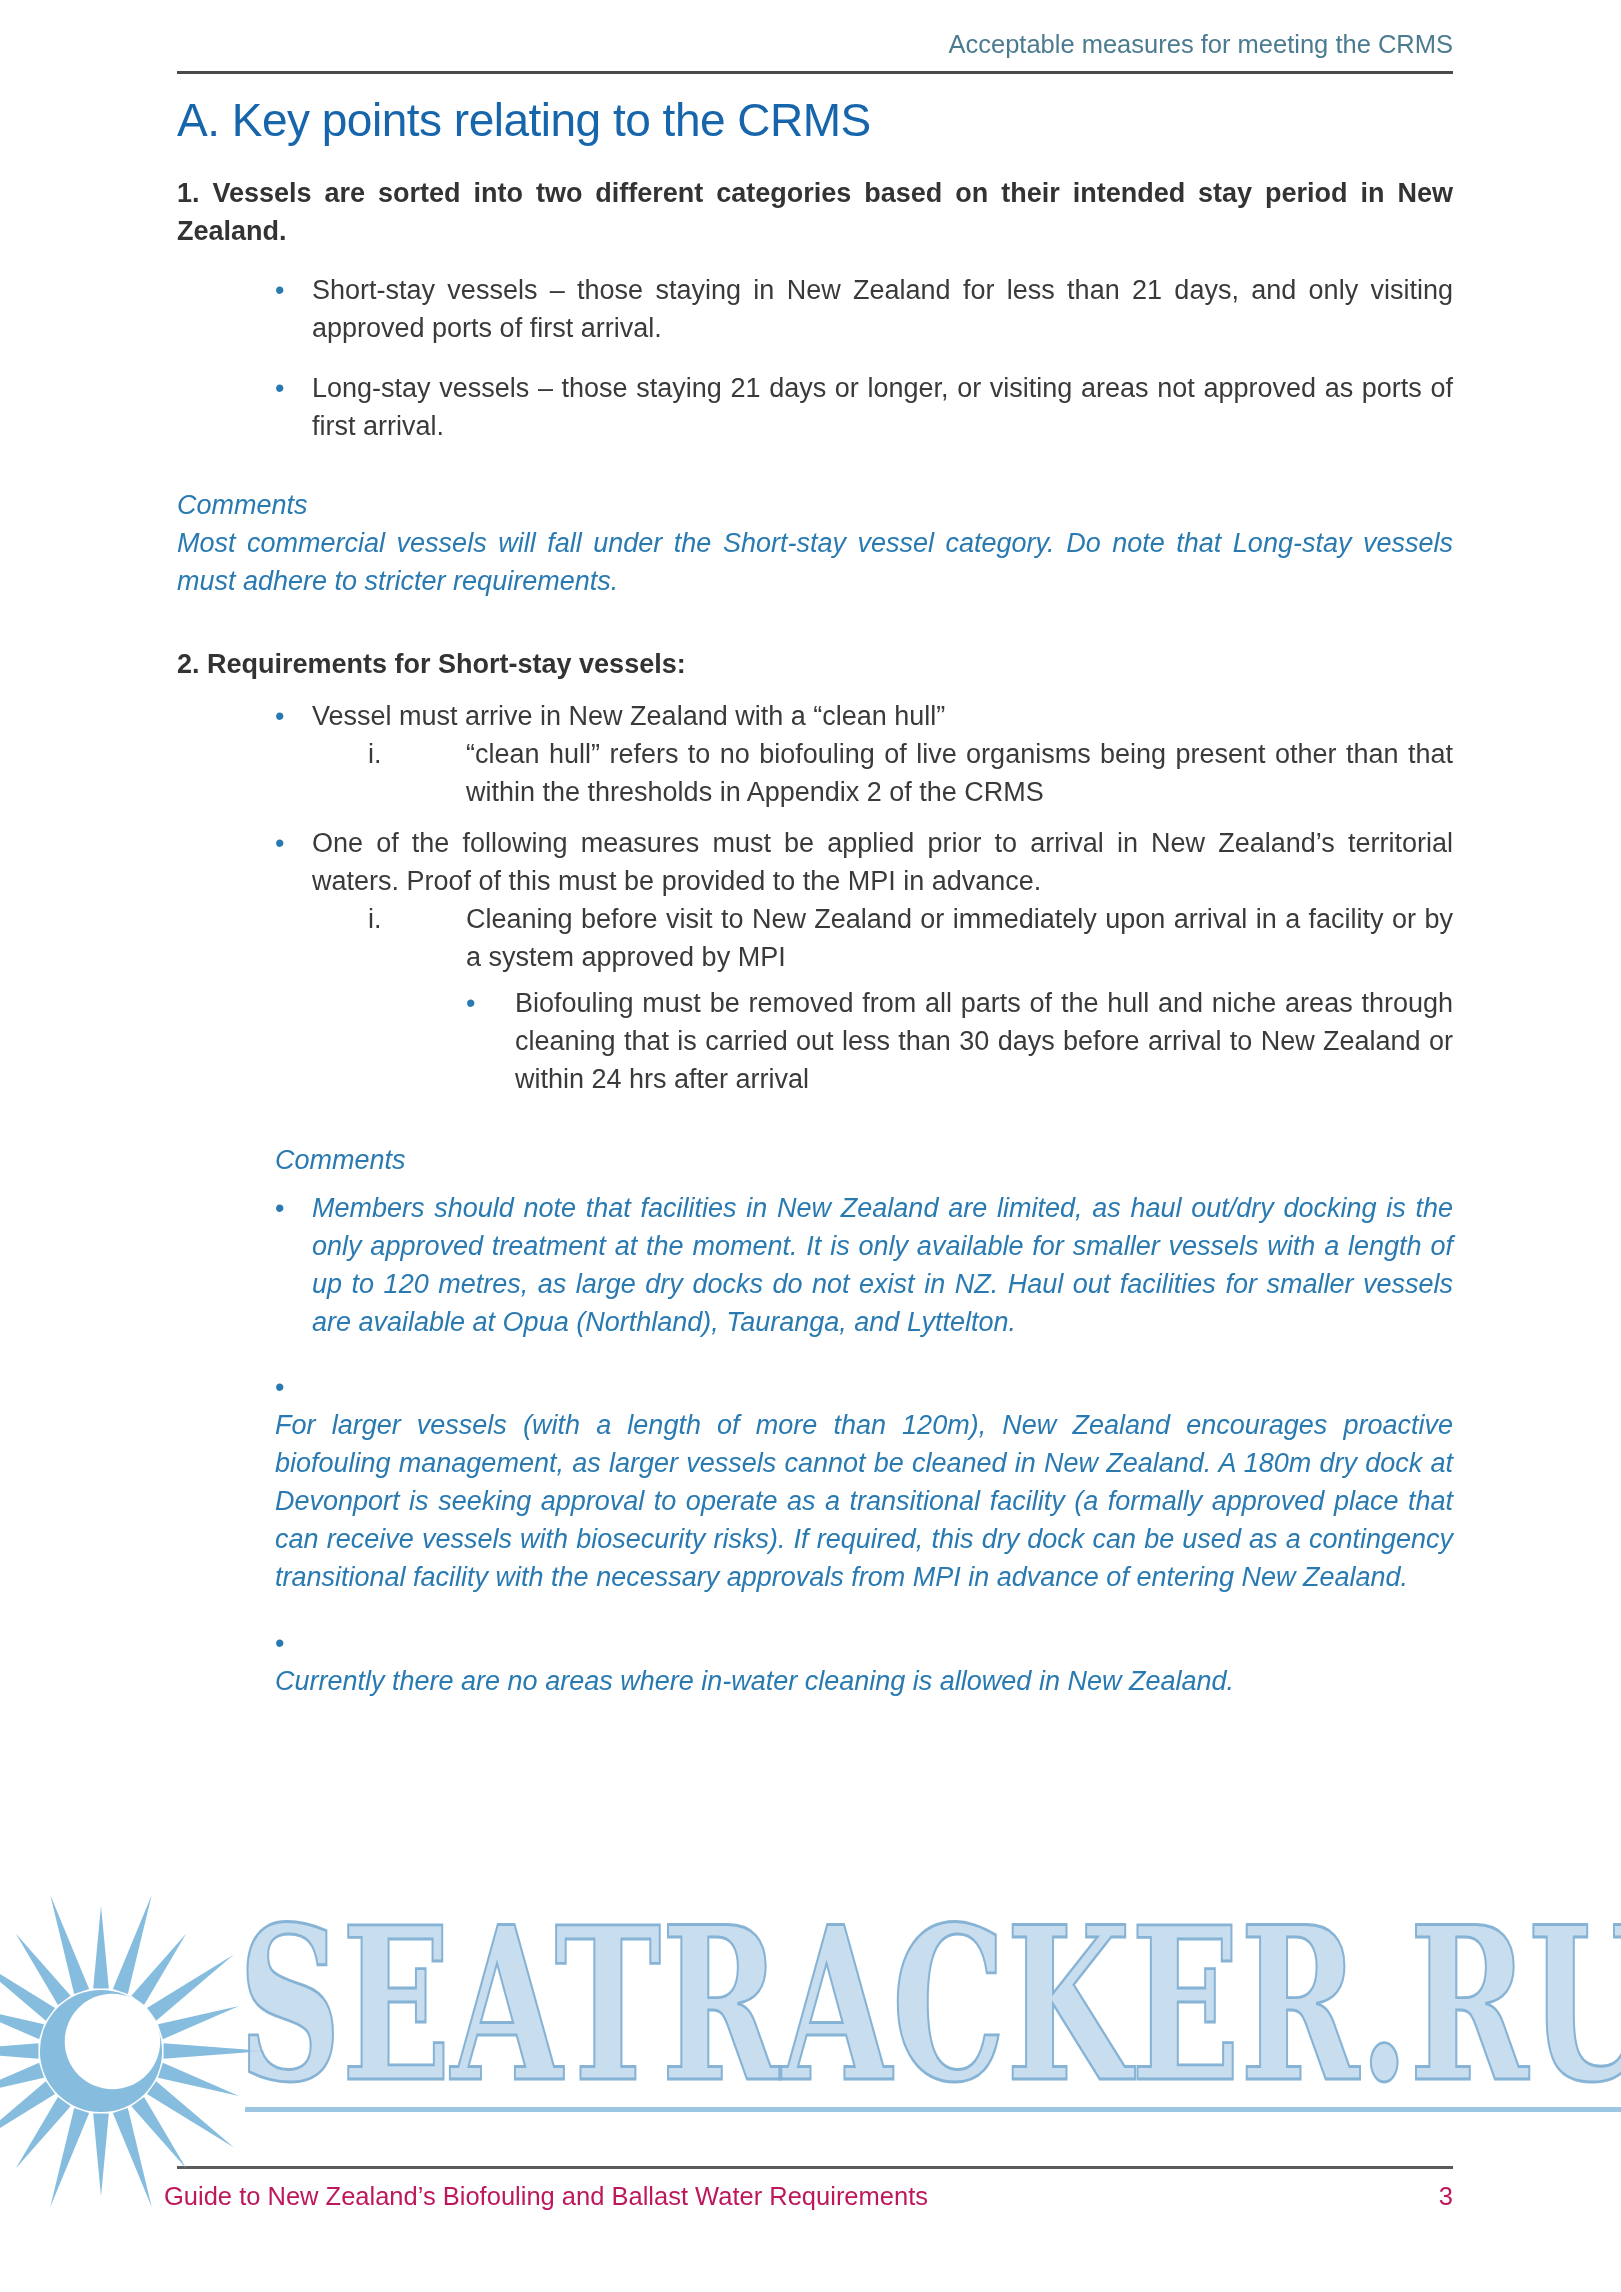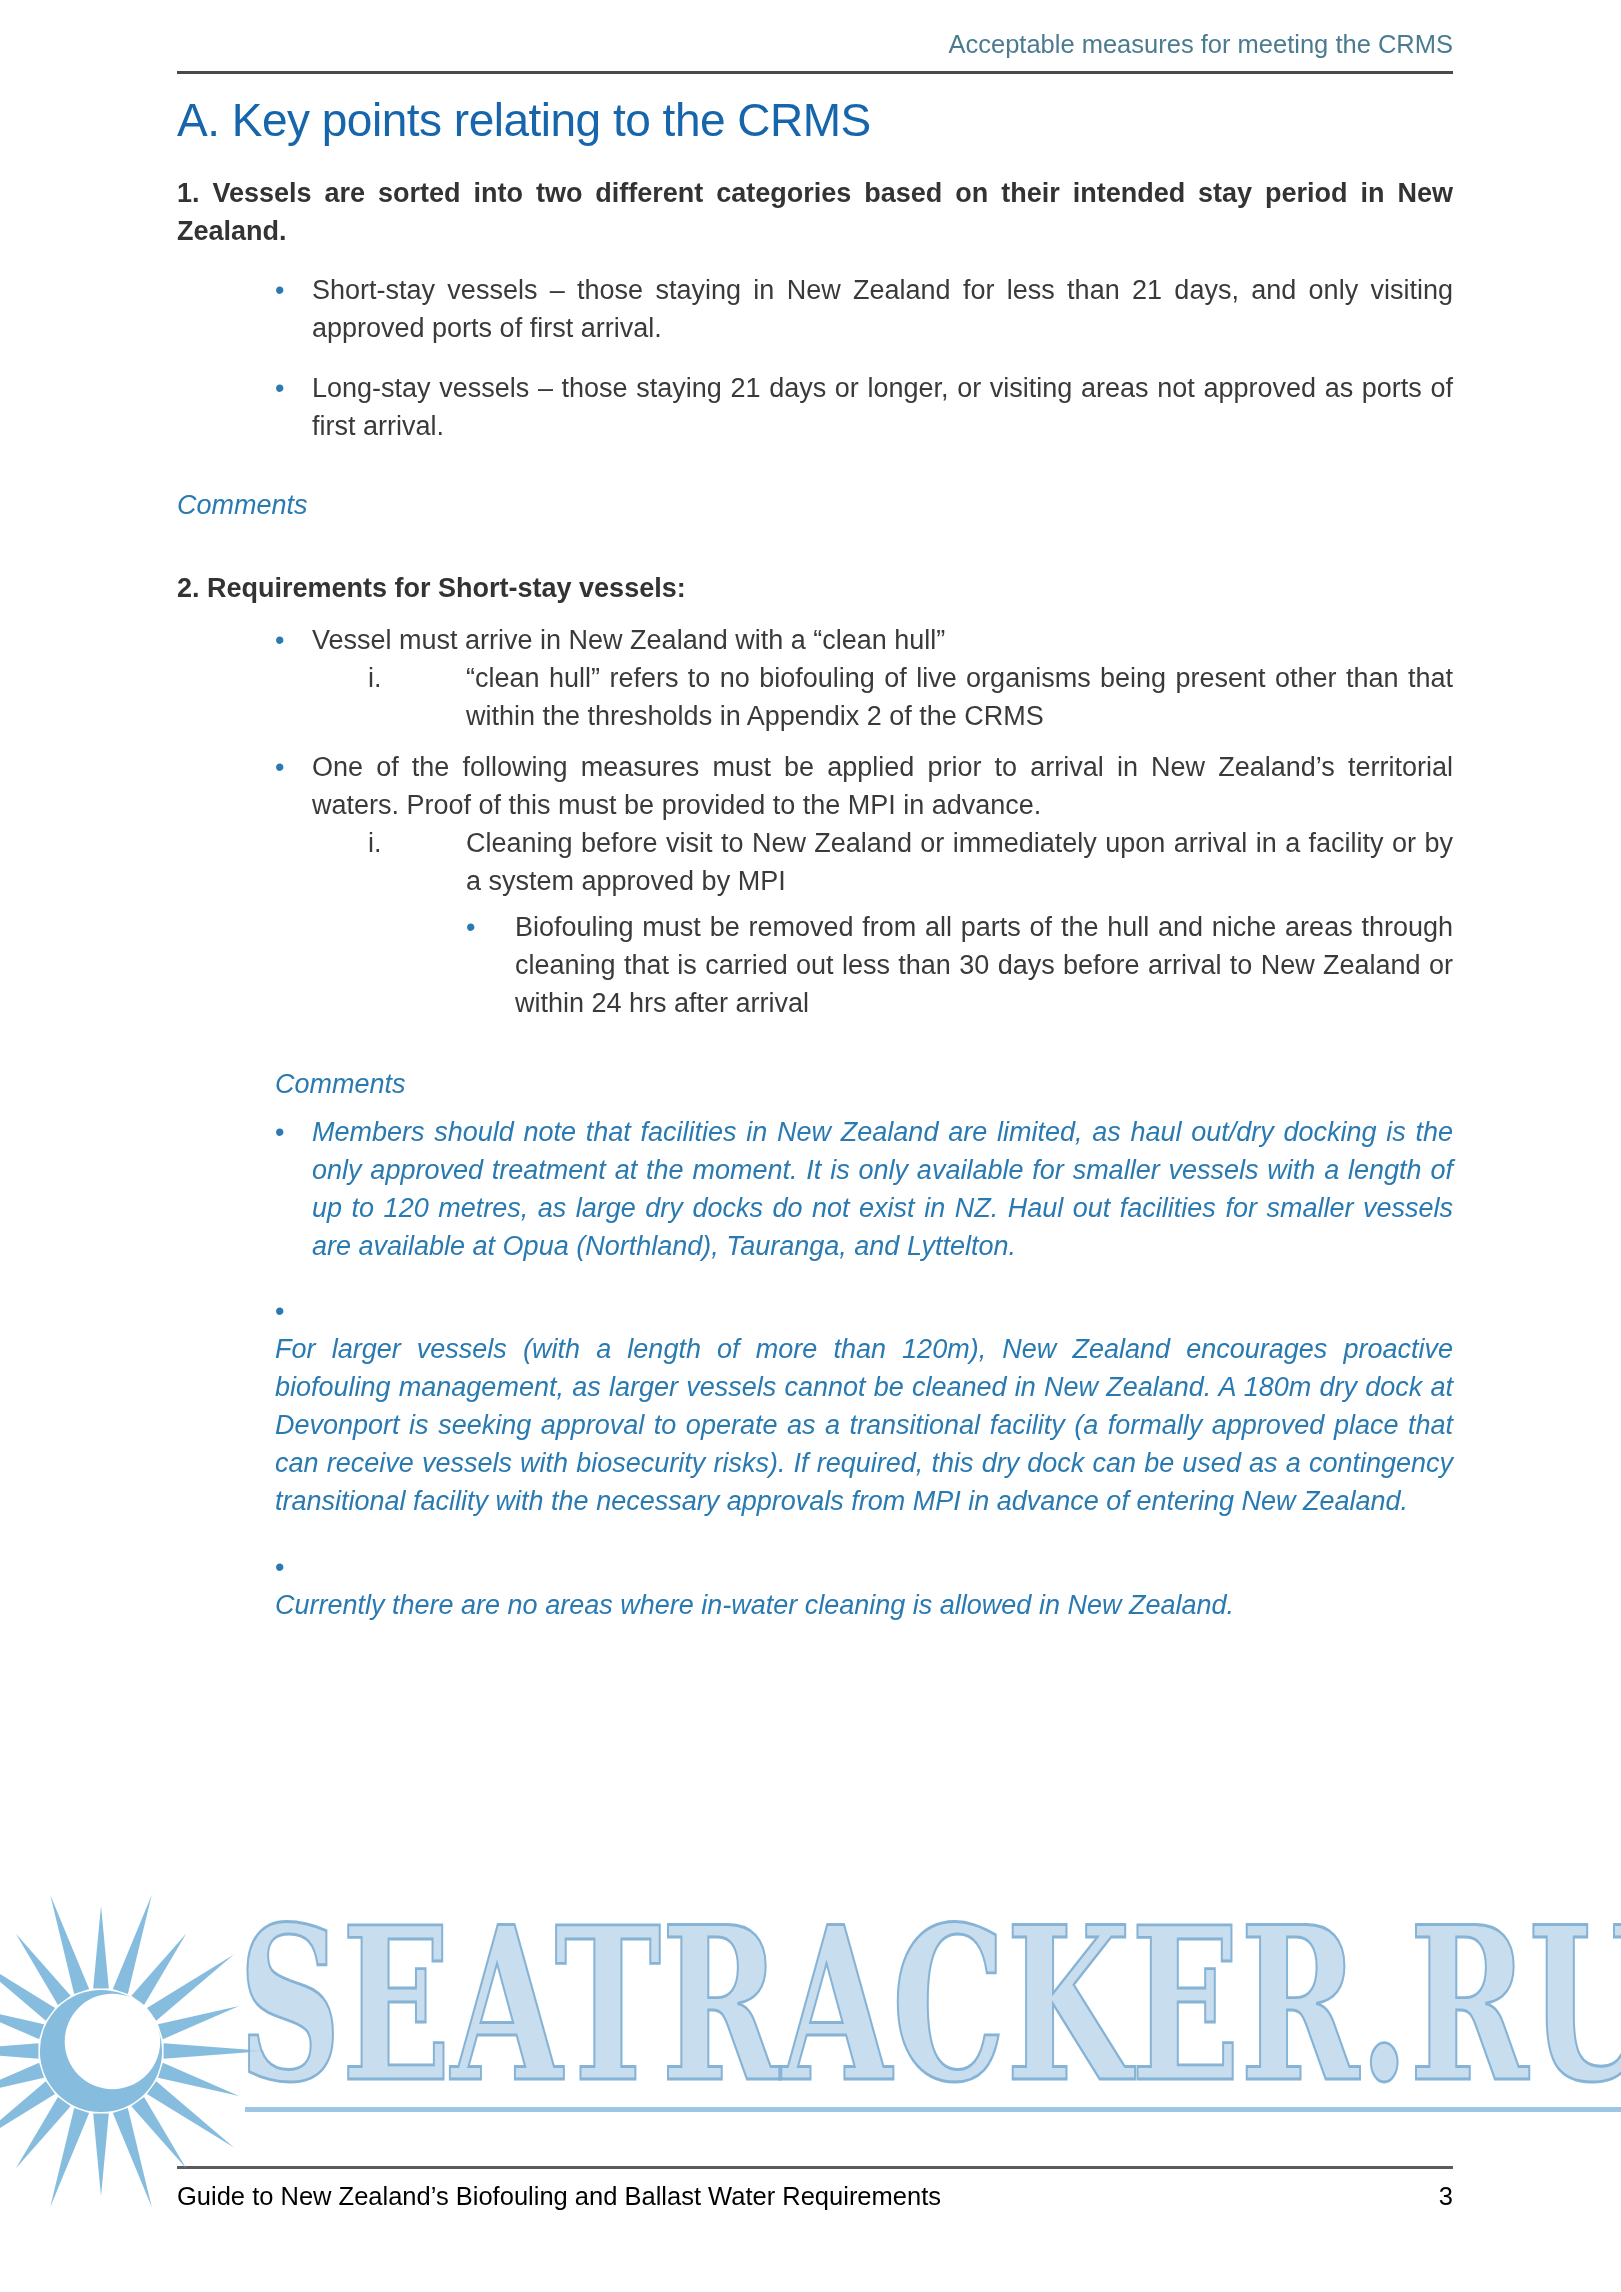--- a/index.html
+++ b/index.html
@@ -79,23 +79,23 @@
     position:absolute; left:-90px; top:1860px;
     width:382px; height:382px; z-index:5;
   }
 
   
   .footer-rule {
     position:absolute; left:177px; right:168px; top:2166px;
     border-top:3.9px solid #5b5b5b; z-index:1;
   }
   .footer {
-    position:absolute; left:177px; right:168px; top:2182px;
+    position:absolute; left:164px; right:168px; top:2182px;
     display:flex; justify-content:space-between;
-    font-size:25.5px; color:#000000; z-index:1;
+    font-size:25.5px; color:#be185d; z-index:1;
   }
 </style>
 </head>
 <body>
 
 <div class="page">
   <div class="content">
 
     <div class="running-header">Acceptable measures for meeting the CRMS</div>
     <div class="header-rule"></div>
@@ -107,20 +107,21 @@
     <div class="row ind1 gap22">
       <span class="marker dot"></span>
       <p class="body">Short-stay vessels – those staying in New Zealand for less than 21 days, and only visiting approved ports of first arrival.</p>
     </div>
     <div class="row ind1 gap22">
       <span class="marker dot"></span>
       <p class="body">Long-stay vessels – those staying 21 days or longer, or visiting areas not approved as ports of first arrival.</p>
     </div>
 
     <p class="comments-label c1">Comments</p>
+    <p class="body comments-text">Most commercial vessels will fall under the Short-stay vessel category. Do note that Long-stay vessels must adhere to stricter requirements.</p>
 
     <p class="sec-heading sec2">2. Requirements for Short-stay vessels:</p>
 
     <div class="row ind1 gap14">
       <span class="marker dot"></span>
       <p class="body">Vessel must arrive in New Zealand with a “clean hull”</p>
     </div>
     <div class="row roman-row">
       <span class="marker roman">i.</span>
       <p class="body">“clean hull” refers to no biofouling of live organisms being present other than that within the thresholds in Appendix 2 of the CRMS</p>

